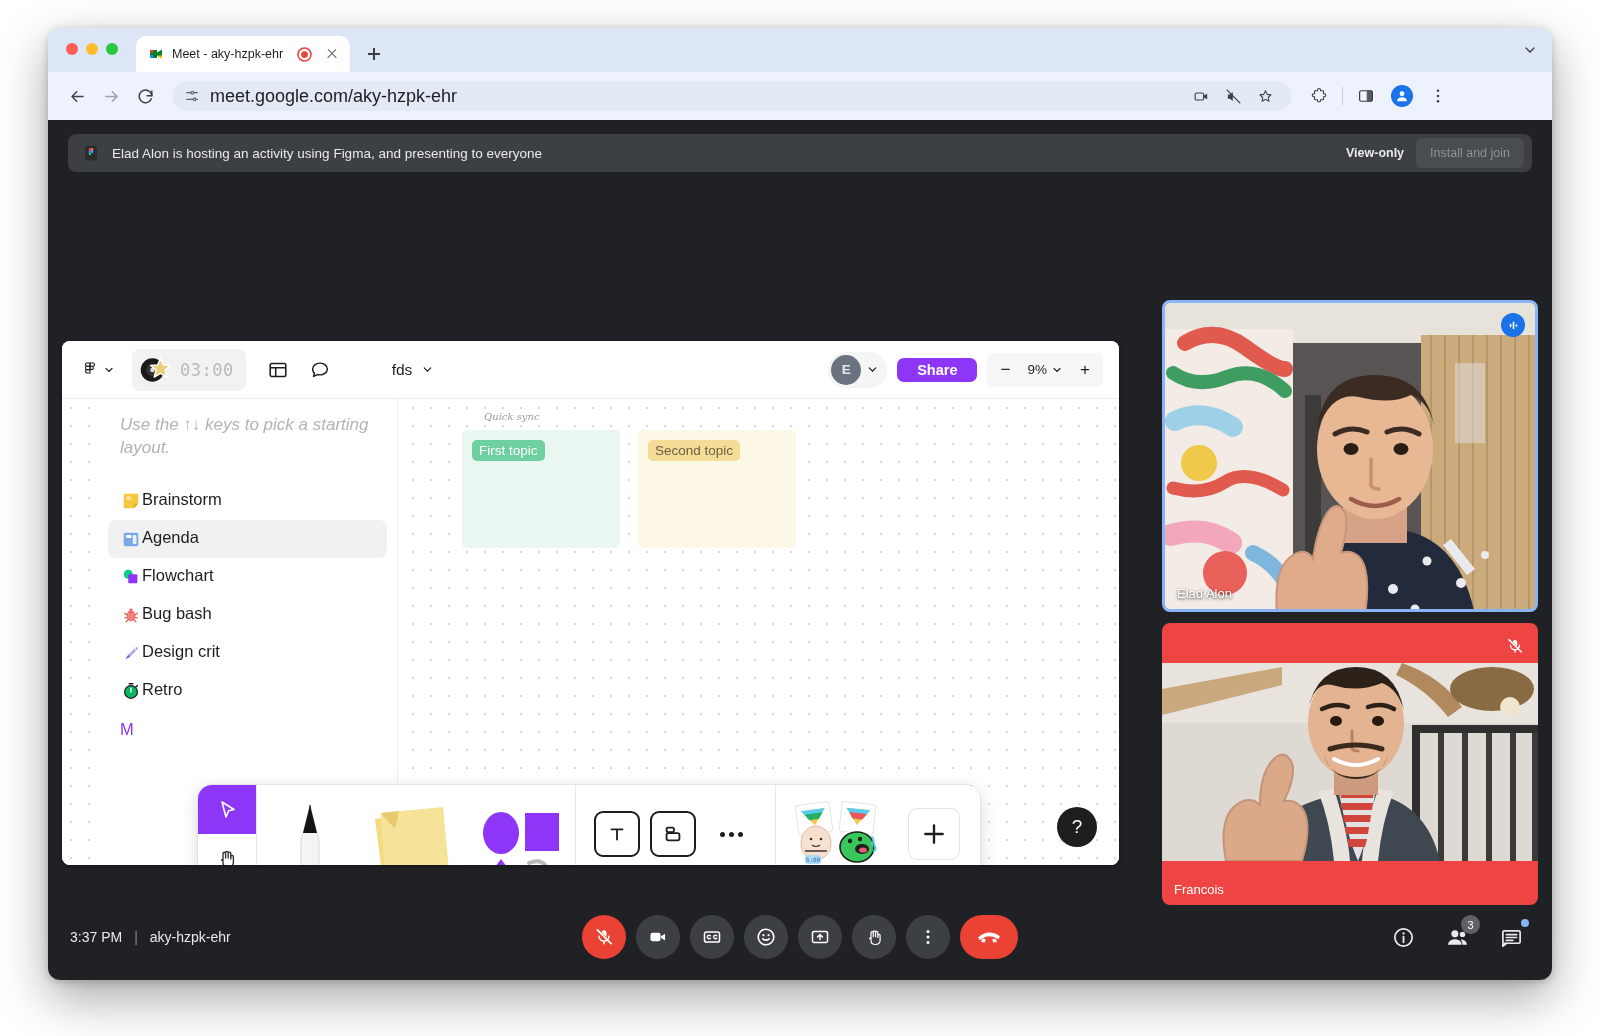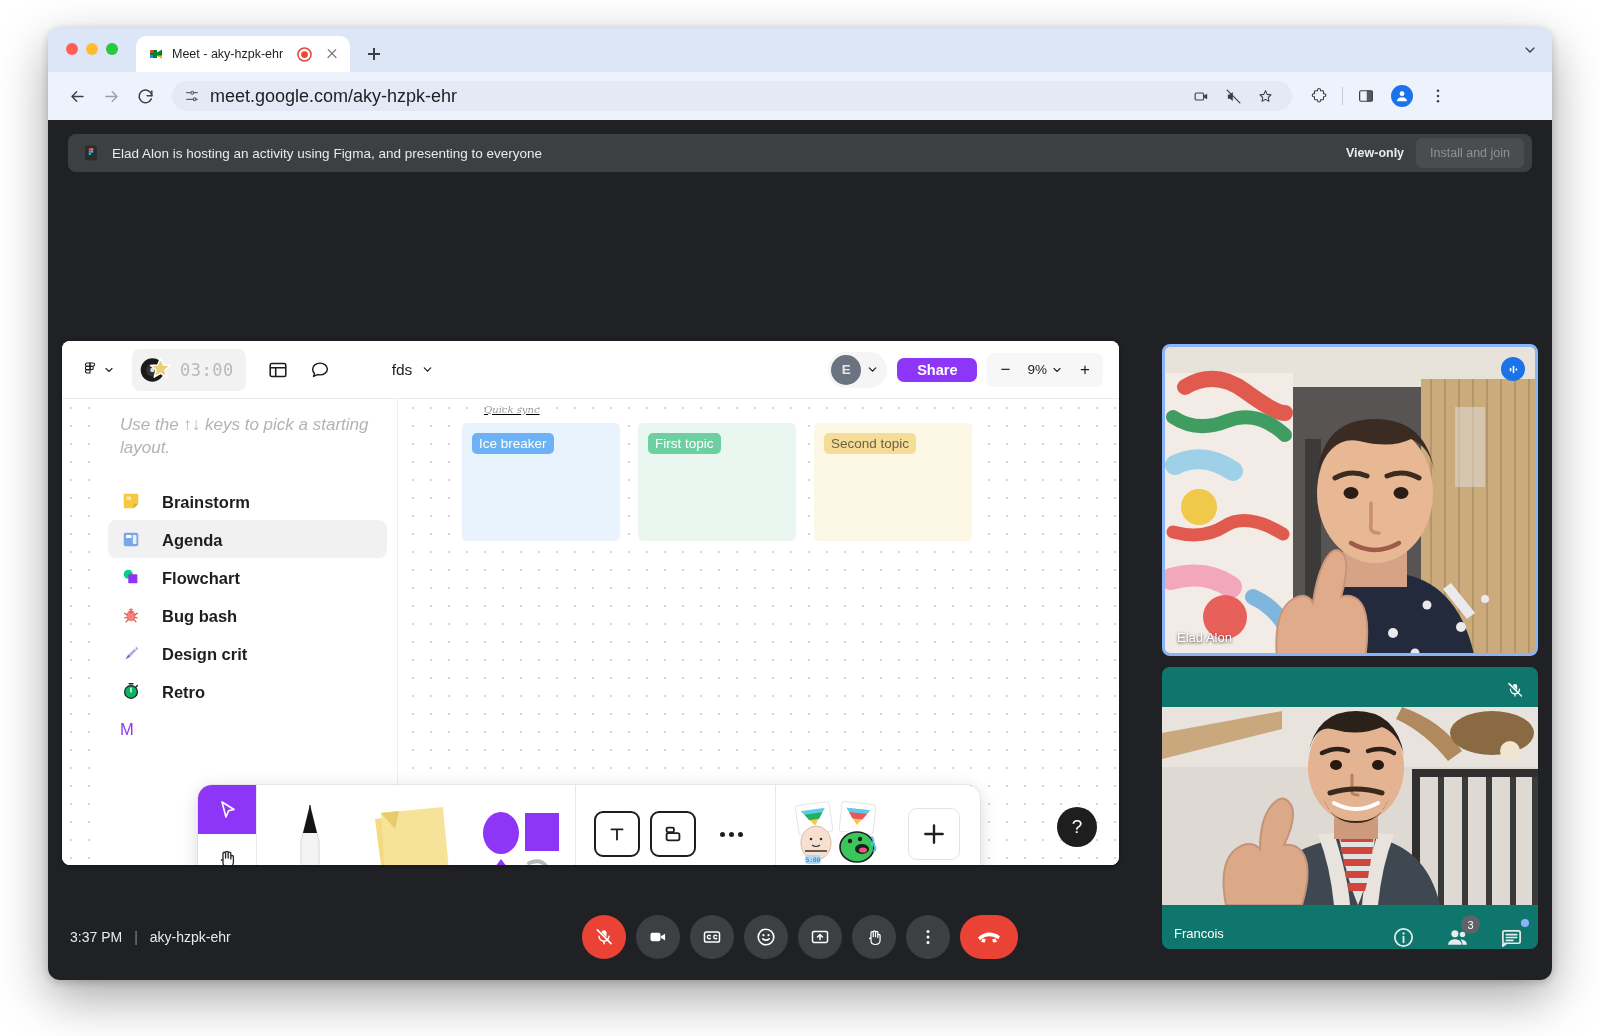--- a/index.html
+++ b/index.html
@@ -262,41 +262,39 @@
     padding: 14px 10px 0 10px;
   }
   .panel-hint {
     font-size: 17px; color: #b3b3b3;
     line-height: 1.38;
     padding: 0 12px;
     margin-bottom: 22px;
     font-style: italic;
   }
   .layout-item {
-    display: flex; align-items: flex-end;
-    gap: 20px;
+    display: flex; align-items: flex-start;
+    gap: 0;
     padding: 8px 12px;
     border-radius: 8px;
     cursor: pointer;
-    font-weight: bold;
   }
   .layout-item.selected { background: #f1f1f1; }
   .layout-emoji { width: 22px; height: 22px; flex: none; display:flex; align-items:center; justify-content:center; }
   .layout-label { font-size: 16.5px; color: #1e1e1e; }
   .panel-more {
     font-size: 16.5px; color: #8d36f7;
     padding: 10px 12px 0 12px;
   }
 
   
   .board {
     position: absolute;
-    left: 400px; top: 5px;
+    left: 400px; top: 12px;
     width: 560px;
-    text-decoration: underline;
   }
   .board-title {
     font-family: "DejaVu Serif", serif;
     font-style: italic;
     font-size: 10px; color: #9b9b9b;
     margin-left: 22px; margin-bottom: 8px;
   }
   .cards { display: flex; gap: 18px; }
   .card {
     width: 158px; height: 118px;
@@ -378,22 +376,21 @@
     font-size: 19px; cursor: pointer;
   }
 
   
   .tile {
     position: absolute;
     right: 14px;
     width: 376px;
     border-radius: 8px;
     overflow: hidden;
-    background: #0f766e;
-    margin-top: 44px;
+    background: #ef4444;
   }
   .tile.main { top: 180px; height: 312px; border: 3px solid #8ab4f8; }
   .tile.second { top: 503px; height: 282px; }
   .tile-media { position: absolute; inset: 0; overflow: hidden; }
   .tile-name {
     position: absolute;
     left: 12px; bottom: 8px;
     font-size: 13px; color: #ffffff;
     text-shadow: 0 1px 3px rgba(0,0,0,0.8);
     z-index: 4;
@@ -757,23 +754,20 @@
               </span>
               <span class="layout-label">Retro</span>
             </div>
 
             <div class="panel-more">M</div>
           </div>
 
           <div class="board">
             <div class="board-title">Quick sync</div>
             <div class="cards">
-              <div class="card" style="background:#e8f3fd;">
-                <span class="card-chip" style="background:#6cb2f5;">Ice breaker</span>
-              </div>
               <div class="card" style="background:#eaf7f0;">
                 <span class="card-chip" style="background:#6ecfa0;">First topic</span>
               </div>
               <div class="card" style="background:#fdf7e6;">
                 <span class="card-chip" style="background:#f6dd97; color:#6b6145;">Second topic</span>
               </div>
             </div>
           </div>
 
           <div class="tooldock">

